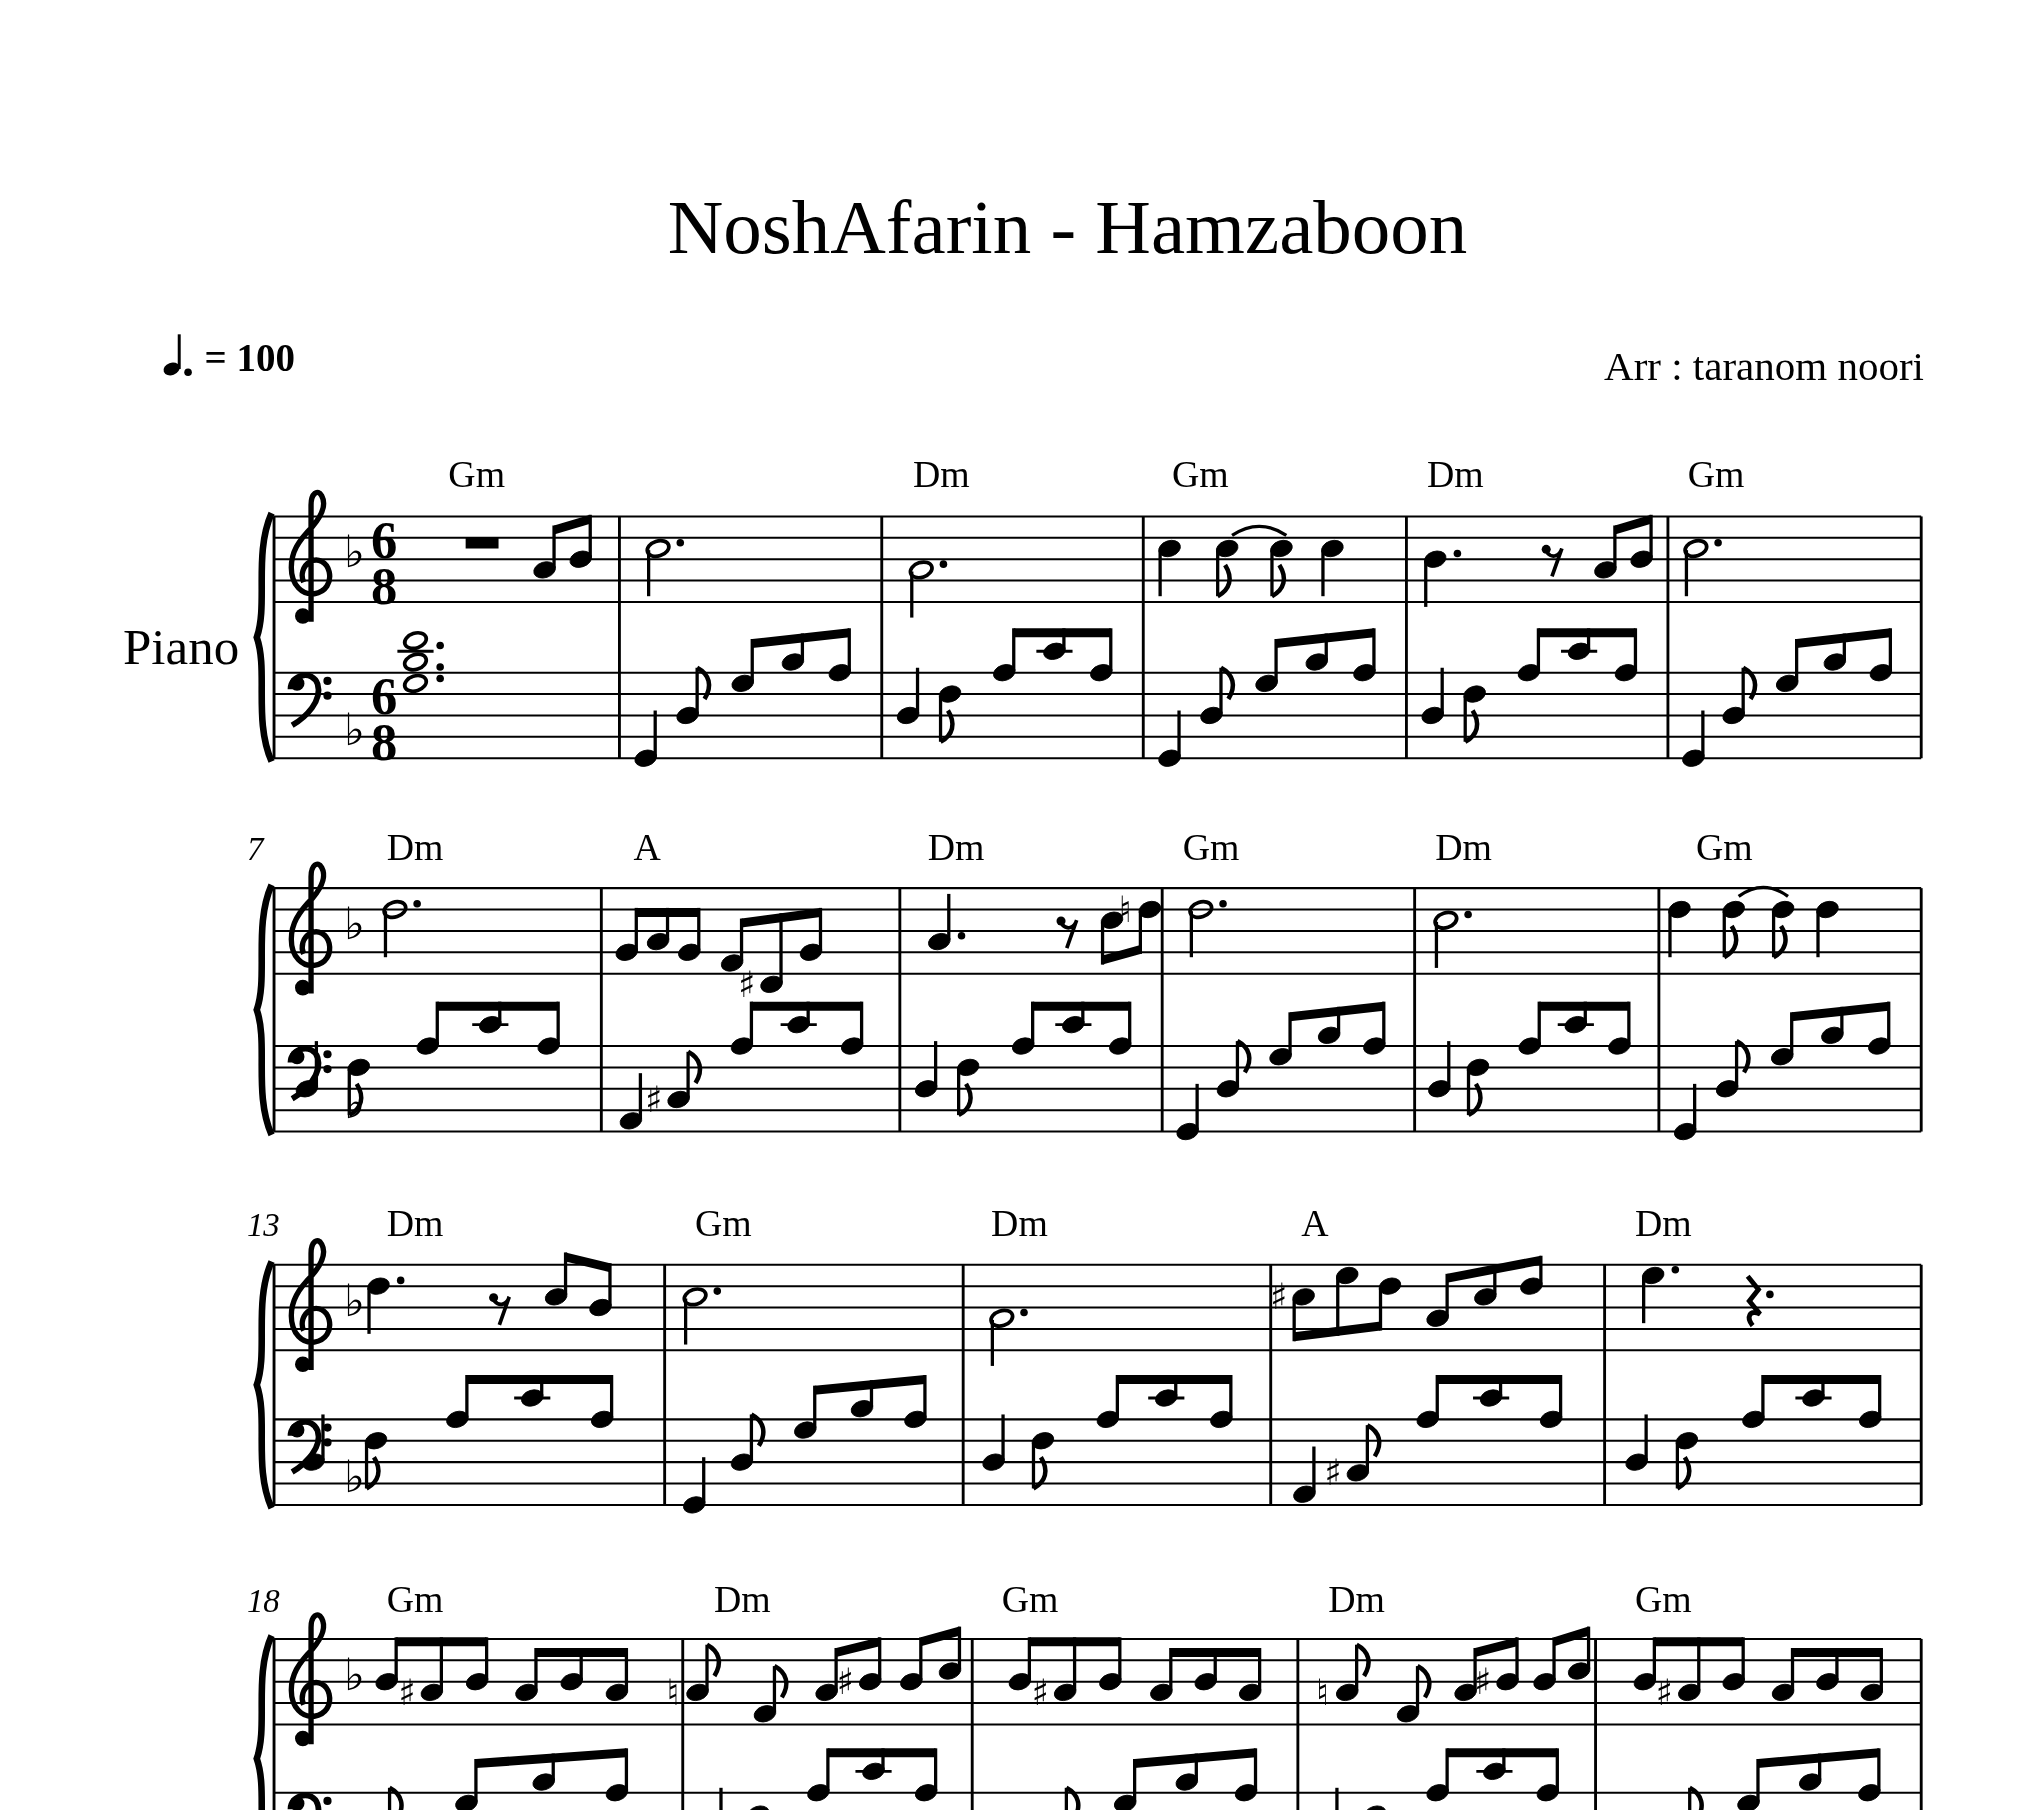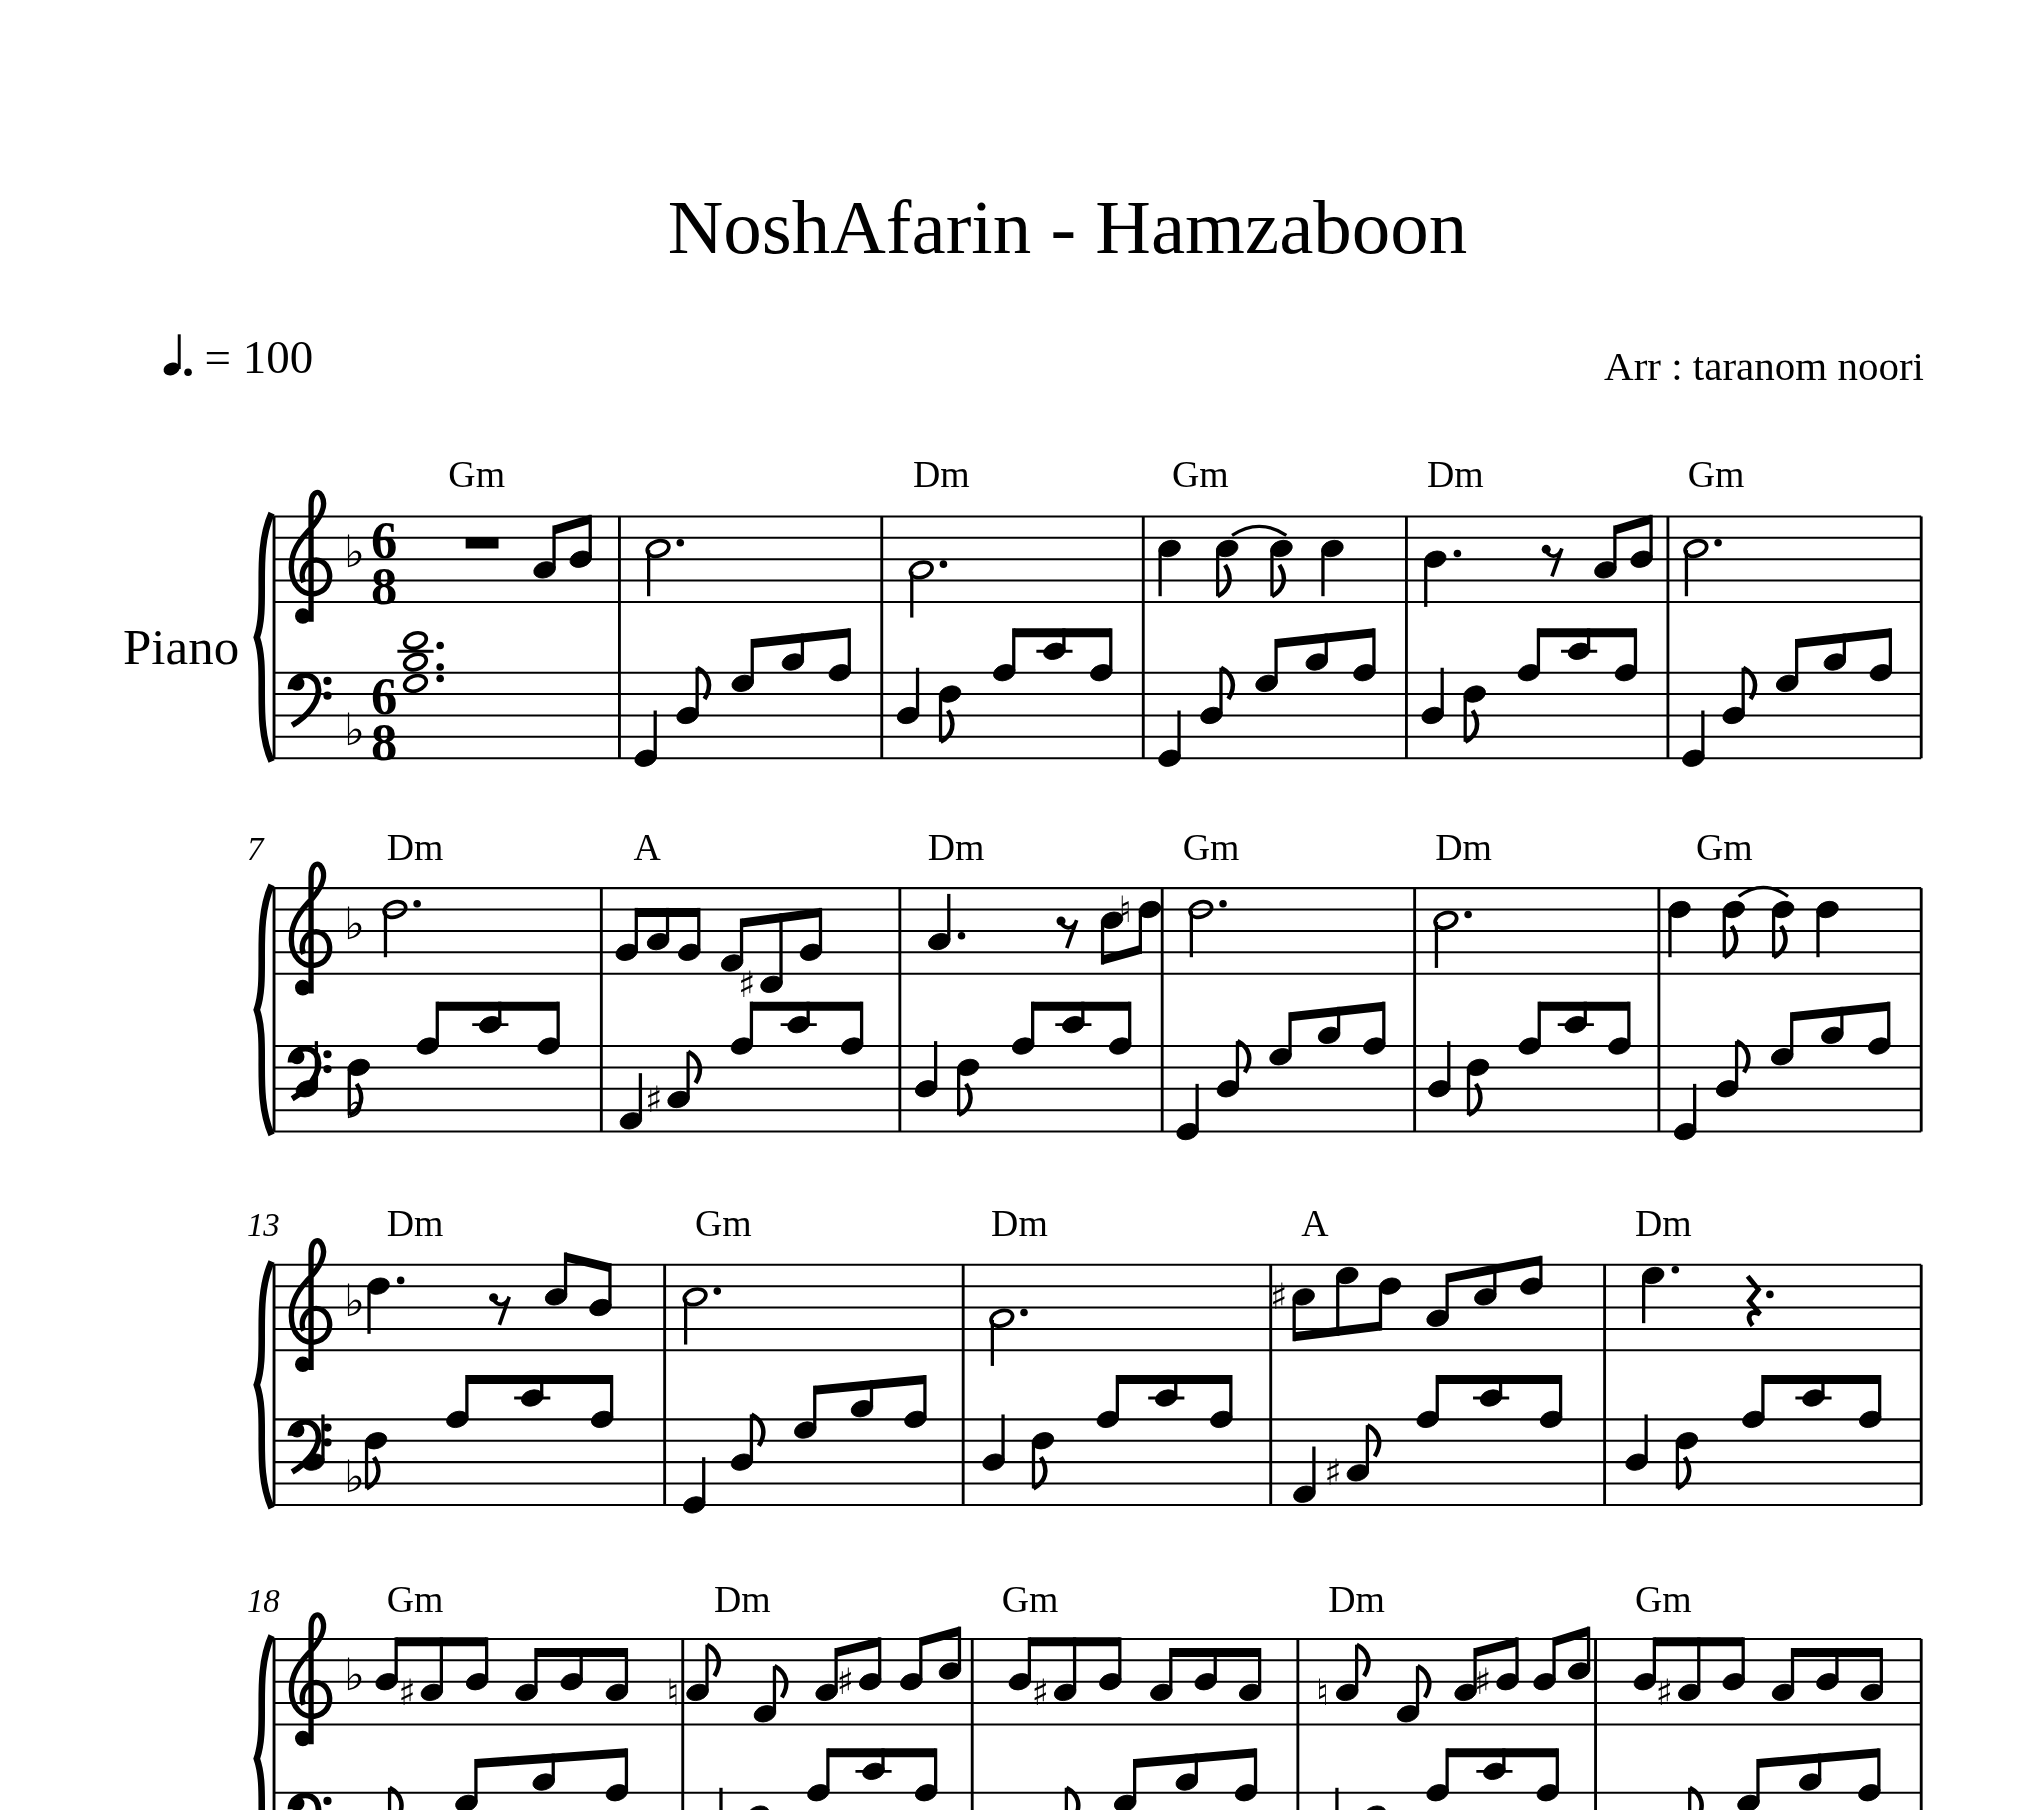--- a/index.html
+++ b/index.html
@@ -1,21 +1,21 @@
 <!DOCTYPE html>
 <html style="font-size:13px"><head>
 <meta charset="utf-8">
 <style>
   html,body{margin:0;padding:0;background:#888;}
   .page{position:relative;width:2039px;height:1810px;background:#ffffff;overflow:hidden;
         font-family:"Liberation Serif",serif;color:#000;}
   .title{position:absolute;left:0;top:183px;width:100%;text-align:center;
          font-size:77px;font-weight:400;margin-left:48px;}
   .tempo{position:absolute;left:160px;top:321px;height:58px;display:flex;align-items:flex-end;}
-  .tempo .eq{font-size:47px;line-height:39px;margin-left:11.5px;padding-bottom:1.6px;}
+  .tempo .eq{font-size:39px;line-height:39px;margin-left:11.5px;padding-bottom:1.6px;font-weight:bold;}
   .arranger{position:absolute;top:342px;right:115px;font-size:41px;text-align:right;}
   .instrument{position:absolute;left:123px;top:618px;font-size:51px;}
   svg text{font-family:"Liberation Serif",serif;}
   svg .chord{font-size:46px;}
   svg .mnum{font-size:40px;font-style:italic;}
   svg .tsig{font-size:64px;font-weight:bold;}
   svg .acc{font-family:"DejaVu Sans",sans-serif;font-size:44px;}
   svg .keysig{font-family:"DejaVu Sans",sans-serif;font-size:54px;}
 </style>
 </head>

